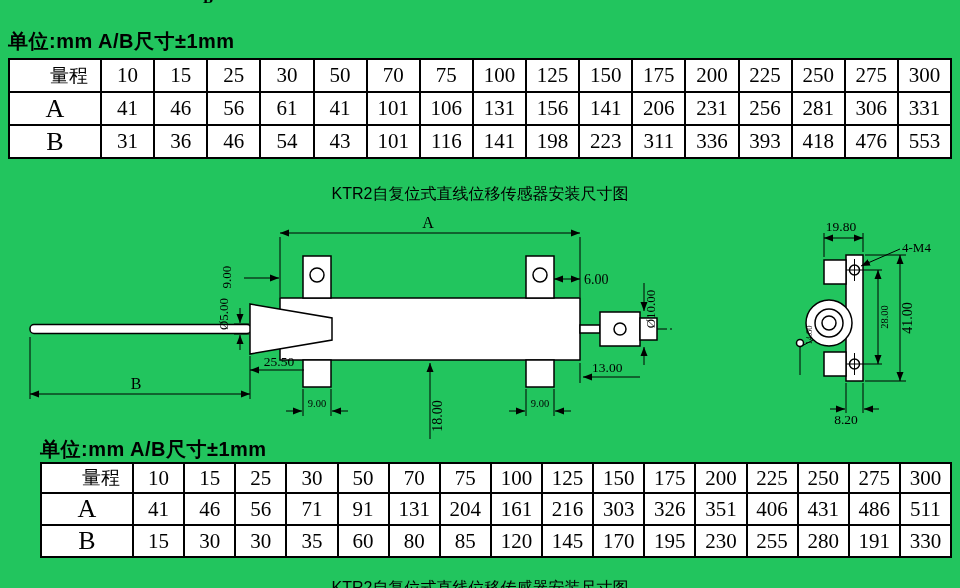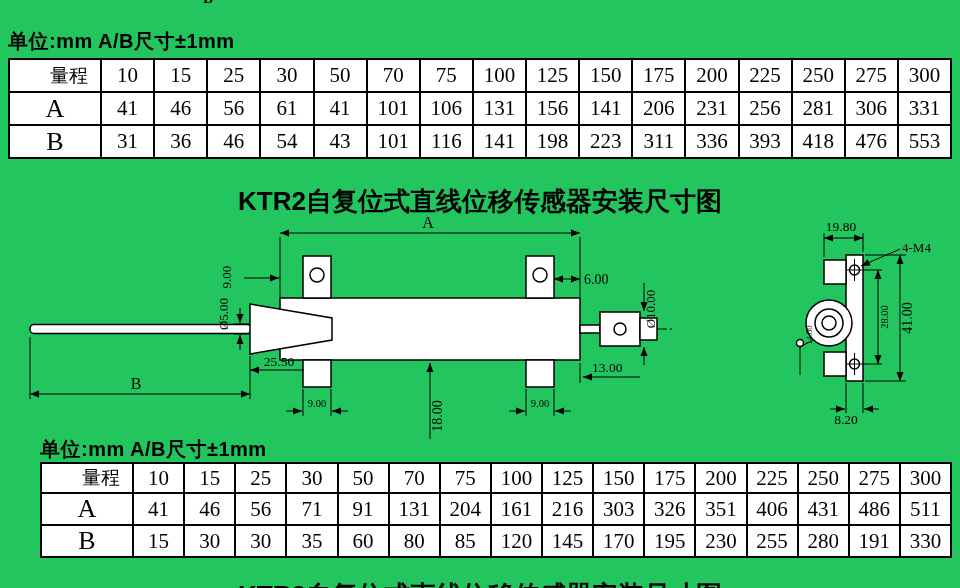--- a/index.html
+++ b/index.html
@@ -1,21 +1,21 @@
 <!DOCTYPE html>
 <html><head>
 <meta charset="utf-8">
 <style>
   html,body{margin:0;padding:0;background:#fff;}
   .page{position:relative;width:960px;height:588px;background:#22c55e;overflow:hidden;
         font-family:"Liberation Sans",sans-serif;color:#000;}
   .units{position:absolute;font-size:20px;font-weight:600;letter-spacing:.5px;white-space:nowrap;}
   #units1{left:8px;top:28px;}
   #units2{left:40px;top:436px;}
-  .title{position:absolute;width:100%;text-align:center;font-size:26px;font-weight:700;white-space:nowrap;}
+  .title{position:absolute;width:100%;text-align:center;font-size:16px;font-weight:400;white-space:nowrap;}
   #title-mid{top:184px;}
   #title-bottom{top:578px;}
   #top-fragment{position:absolute;left:203px;top:-10px;font-size:15px;font-weight:700;
                 font-family:"Liberation Serif",serif;}
   table.dim-table{position:absolute;border-collapse:collapse;table-layout:fixed;background:#fff;}
   table.dim-table td{border:2px solid #000;text-align:center;vertical-align:middle;
                      font-family:"Liberation Serif",serif;font-size:21px;padding:0;overflow:hidden;}
   #table1{left:8px;top:58px;width:944px;}
   #table1 td{height:31px;}
   #table2{left:40px;top:462px;width:912px;}

